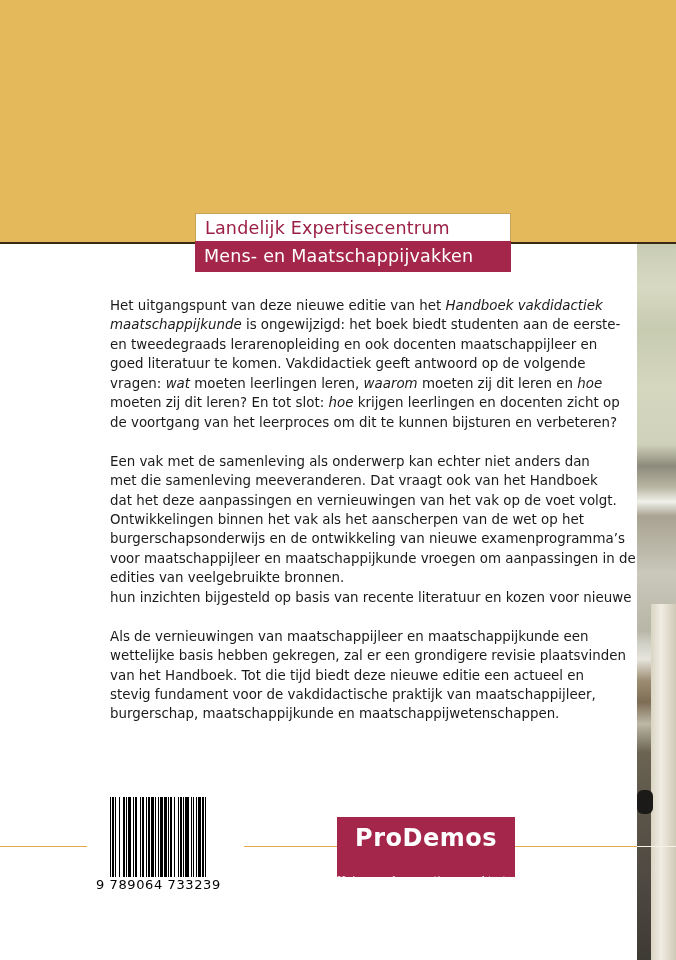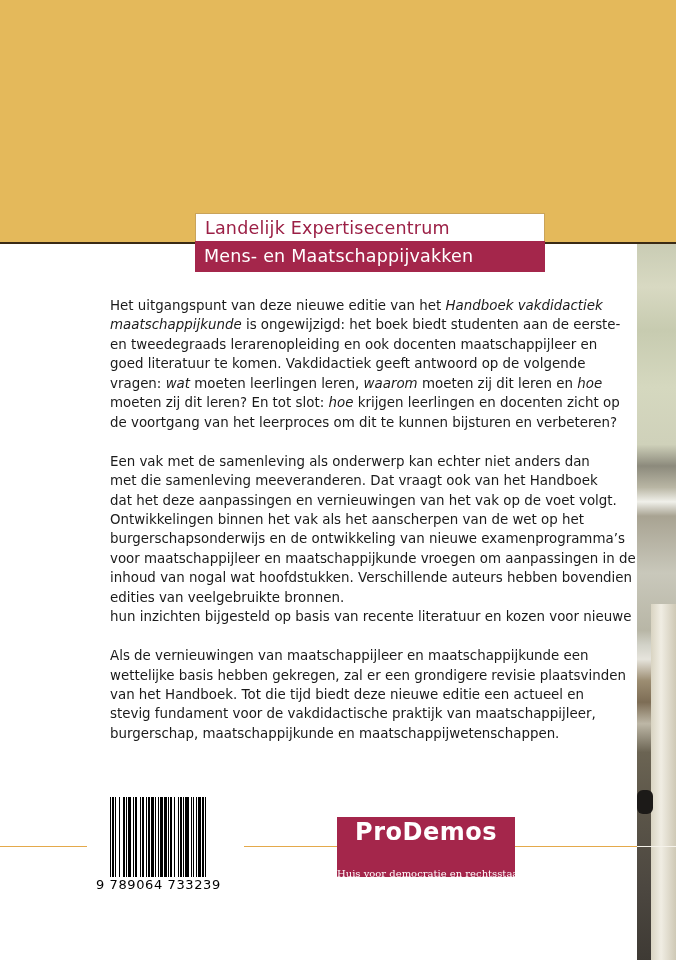--- a/index.html
+++ b/index.html
@@ -6,21 +6,21 @@
     body {
       width: 676px; height: 960px; position: relative; overflow: hidden;
       background: #ffffff;
       font-family: "DejaVu Sans", "Liberation Sans", sans-serif;
     }
     .top-band {
       position: absolute; left: 0; top: 0; width: 676px; height: 242px;
       background: #E4B95B;
       border-bottom: 2px solid #3a2a14;
     }
-    .title-box { position: absolute; left: 195px; top: 213px; width: 350px; }
+    .title-box { position: absolute; left: 195px; top: 213px; width: 316px; }
     .title-line1 {
       background: #ffffff; color: #9b1f45;
       height: 28px; line-height: 28px;
       font-size: 17.5px; letter-spacing: 0.2px;
       padding-left: 9px; box-sizing: border-box;
       border: 1px solid #c9a35a; border-bottom: none;
       white-space: nowrap;
     }
     .title-line2 {
       background: #a4264b; color: #ffffff;
@@ -66,21 +66,21 @@
       position: absolute; left: 0; top: 80px; width: 145px;
       font-family: "DejaVu Sans", sans-serif; font-size: 13px; color: #000;
       letter-spacing: 0.6px; white-space: nowrap; background: #fff;
     }
     .logo {
       position: absolute; left: 337px; top: 817px; width: 178px; height: 60px;
       background: #a4264b; color: #fff; text-align: center;
     }
     .logo-name {
       font-family: "DejaVu Sans", sans-serif; font-weight: bold;
-      font-size: 24px; line-height: 30px; letter-spacing: 0.5px;
+      font-size: 24px; line-height: 30px; margin-top: 6px; letter-spacing: 0.5px;
     }
     .logo-tagline {
       font-family: "DejaVu Serif", "Liberation Serif", serif;
       font-size: 10px; line-height: 14px; margin-top: 20px; white-space: nowrap;
     }
   </style>
 </head>
 <body>
 
 <div class="top-band"></div>
@@ -103,21 +103,20 @@
       <span class="line">moeten zij dit leren? En tot slot: <em>hoe</em> krijgen leerlingen en docenten zicht op</span>
       <span class="line">de voortgang van het leerproces om dit te kunnen bijsturen en verbeteren?</span>
     </p>
     <p>
       <span class="line">Een vak met de samenleving als onderwerp kan echter niet anders dan</span>
       <span class="line">met die samenleving meeveranderen. Dat vraagt ook van het Handboek</span>
       <span class="line">dat het deze aanpassingen en vernieuwingen van het vak op de voet volgt.</span>
       <span class="line">Ontwikkelingen binnen het vak als het aanscherpen van de wet op het</span>
       <span class="line">burgerschapsonderwijs en de ontwikkeling van nieuwe examenprogramma’s</span>
       <span class="line">voor maatschappijleer en maatschappijkunde vroegen om aanpassingen in de</span>
-      <span class="line">inhoud van nogal wat hoofdstukken. Verschillende auteurs hebben bovendien</span>
       <span class="line">edities van veelgebruikte bronnen.</span>
       <span class="line">hun inzichten bijgesteld op basis van recente literatuur en kozen voor nieuwe</span>
     </p>
     <p>
       <span class="line">Als de vernieuwingen van maatschappijleer en maatschappijkunde een</span>
       <span class="line">wettelijke basis hebben gekregen, zal er een grondigere revisie plaatsvinden</span>
       <span class="line">van het Handboek. Tot die tijd biedt deze nieuwe editie een actueel en</span>
       <span class="line">stevig fundament voor de vakdidactische praktijk van maatschappijleer,</span>
       <span class="line">burgerschap, maatschappijkunde en maatschappijwetenschappen.</span>
     </p>

